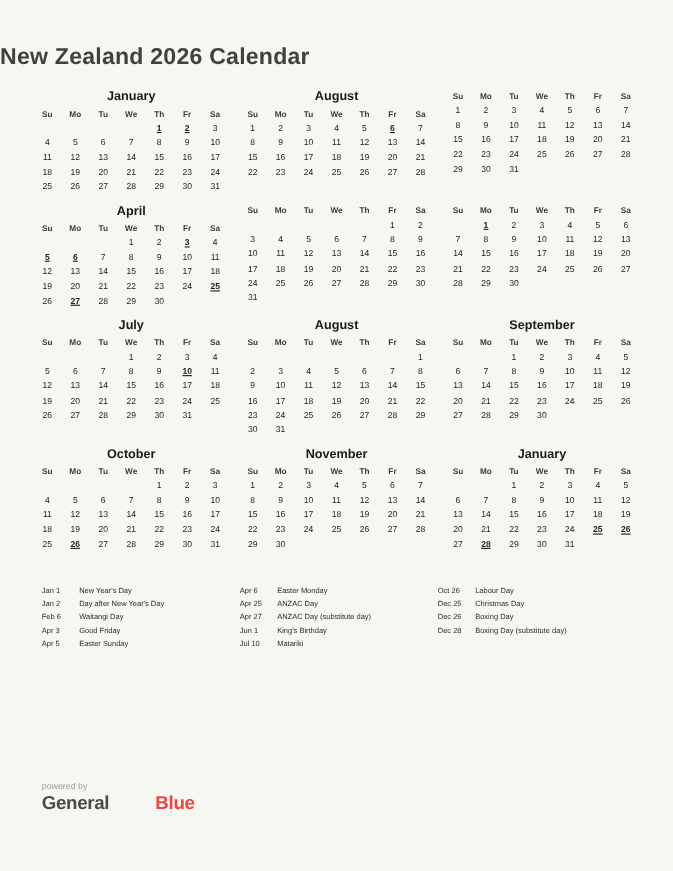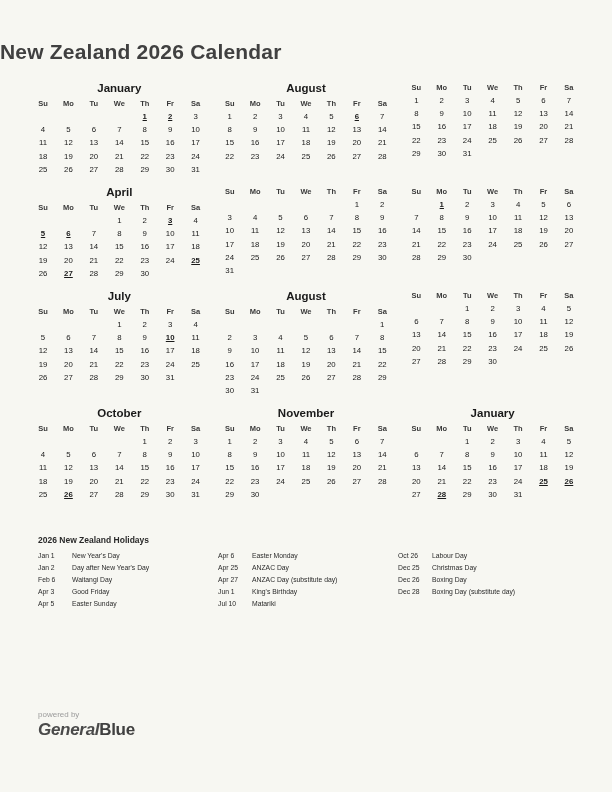--- a/index.html
+++ b/index.html
@@ -113,22 +113,22 @@
   #powered-by {
     font-size: 8px;
     color: #9b9b9b;
     margin-bottom: 1px;
   }
   #brand {
     font-size: 17px;
     font-weight: bold;
     letter-spacing: -0.3px;
   }
-  #brand .general { color: #4a4a4a; font-style: italic; }
-  #brand .blue { color: #404040; }
+  #brand .general { color: #4a4a4a; }
+  #brand .blue { color: #ef4444; margin-left: 42px; }
 </style>
 </head>
 <body>
 
 <h1 id="page-title">New Zealand 2026 Calendar</h1>
 
 <div class="calendar-grid" id="calendar-grid">
     <div class="month">
       <div class="month-name">January</div>
       <table class="month-table">
@@ -633,20 +633,21 @@
             <td class="empty"></td>
             <td class="empty"></td>
             <td class="empty"></td>
             <td class="empty"></td>
             <td class="empty"></td>
           </tr>
         </tbody>
       </table>
     </div>
     <div class="month">
+      <div class="month-name">September</div>
       <table class="month-table">
         <thead>
           <tr>
             <th>Su</th>
             <th>Mo</th>
             <th>Tu</th>
             <th>We</th>
             <th>Th</th>
             <th>Fr</th>
             <th>Sa</th>
@@ -886,21 +887,20 @@
             <td>31</td>
             <td class="empty"></td>
             <td class="empty"></td>
           </tr>
         </tbody>
       </table>
     </div>
   </div>
 
 <div id="holidays-section">
-  <div id="holidays-title">2026 New Zealand Holidays</div>
   <div class="holiday-cols" id="holiday-cols">
       <div class="holiday-col c1">
         <div class="holiday-row">
           <span class="holiday-date">Jan 1</span>
           <span class="holiday-name">New Year's Day</span>
         </div>
         <div class="holiday-row">
           <span class="holiday-date">Jan 2</span>
           <span class="holiday-name">Day after New Year's Day</span>
         </div>

